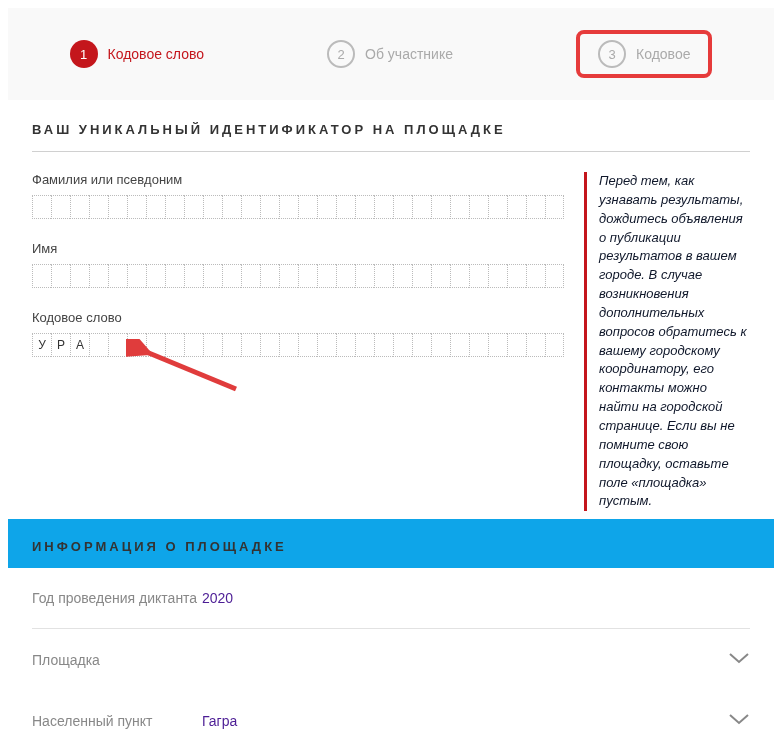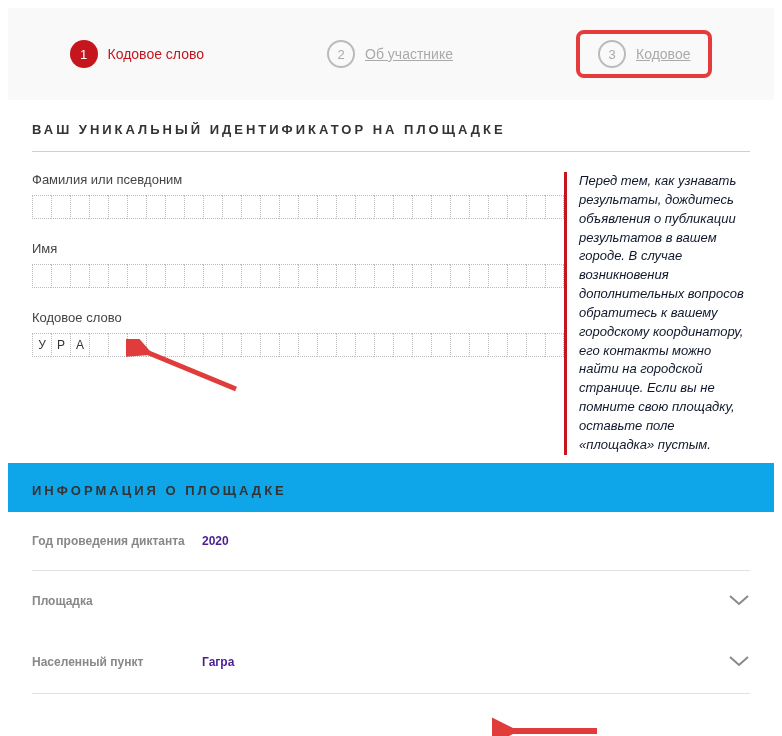--- a/index.html
+++ b/index.html
@@ -30,41 +30,42 @@
       border-radius: 50%;
       display: flex;
       align-items: center;
       justify-content: center;
       font-size: 13px;
       font-weight: 500;
     }
     .step.active .step-circle { background: #c4161c; color: #fff; }
     .step.active .step-label { color: #c4161c; }
     .step.inactive .step-circle { border: 2px solid #bbb; color: #aaa; background: transparent; }
-    .step.inactive .step-label { color: #aaa; text-decoration: underline; }
+    .step.inactive .step-label { color: #aaa; }
     .step.highlighted {
       border: 4px solid #e63b3b;
       border-radius: 8px;
       padding: 6px 18px;
     }
     .section {
       padding: 20px 24px 8px 24px;
     }
     .section-title {
       font-size: 13px;
       font-weight: 600;
       letter-spacing: 3px;
       color: #333;
       text-transform: uppercase;
       padding-bottom: 14px;
       border-bottom: 1px solid #d0d0d0;
       margin-bottom: 20px;
     }
     .id-grid {
       display: flex;
+      gap: 20px;
       align-items: flex-start;
     }
     .fields { flex: 1; }
     .hint {
       width: 200px;
       border-left: 3px solid #c4161c;
       padding-left: 12px;
       font-style: italic;
       font-size: 13px;
       color: #0f172a;
@@ -101,22 +102,21 @@
       position: absolute;
       top: -18px;
       left: 94px;
       pointer-events: none;
     }
     .info-row {
       display: flex;
       align-items: center;
       padding: 22px 0;
       border-bottom: 1px solid #e2e2e2;
-      font-size: 12px;
-      font-weight: bold;
+      font-size: 14px;
     }
     .info-row:first-of-type { border-top: none; }
     .info-label {
       width: 170px;
       color: #888;
     }
     .info-value {
       flex: 1;
       color: #4c1d95;
     }

